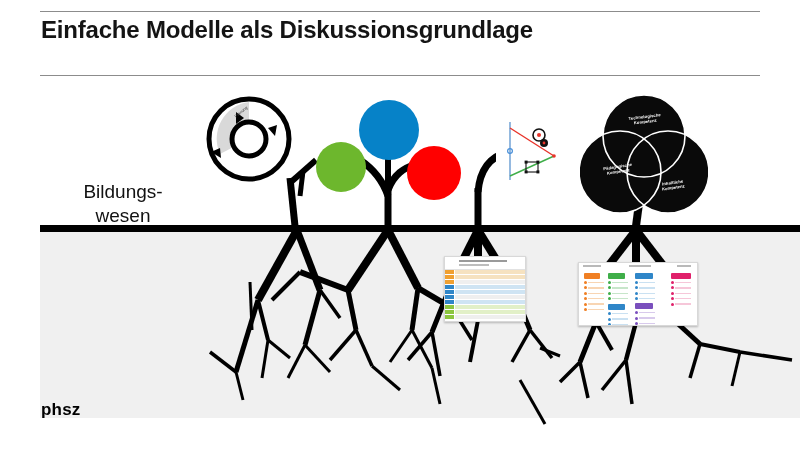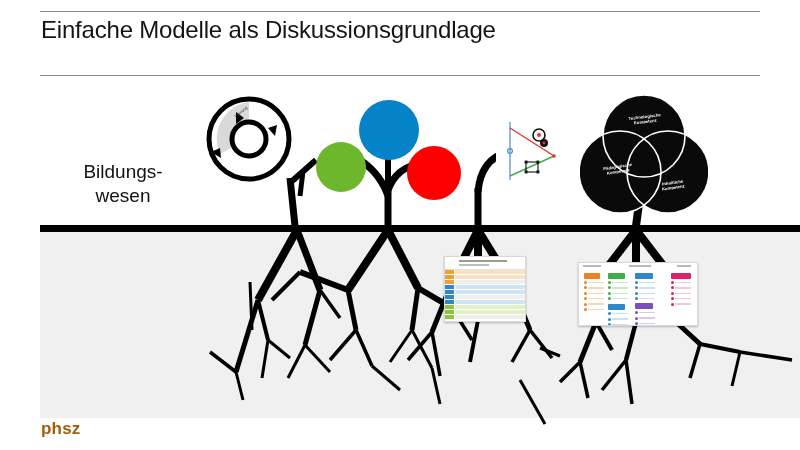--- a/index.html
+++ b/index.html
@@ -25,21 +25,21 @@
     background:#8c8c8c;
   }
   .rule.top{top:11px;}
   .rule.bottom{top:75px;}
 
   #slide-title{
     position:absolute;
     left:41px;top:17px;
     width:700px;
     font-size:24px;
-    font-weight:normal;
+    font-weight:bold;
     letter-spacing:-0.2px;
     color:#141414;
     line-height:1.1;
     white-space:nowrap;
   }
 
   
   #below-ground{
     position:absolute;
     left:40px;top:228px;
@@ -55,32 +55,33 @@
 
   
   .zone-label{
     position:absolute;
     color:#111111;
     font-size:19px;
     line-height:1.25;
     text-align:center;
     white-space:pre-line;
     z-index:6;
+    margin-top:20px;
   }
   #label-bildungswesen{left:48px;top:160px;width:150px;}
   #label-community{left:40px;top:272px;width:165px;}
   #label-forschung{left:46px;top:368px;width:155px;}
 
   
   #logo{
     position:absolute;
-    left:41px;top:419px;
+    left:41px;top:400px;
     font-size:17px;
     font-weight:bold;
-    color:#a16207;
+    color:#000000;
     letter-spacing:0.2px;
   }
 
   
   #art{
     position:absolute;
     left:0;top:0;
     width:800px;height:450px;
     z-index:3;
     pointer-events:none;

